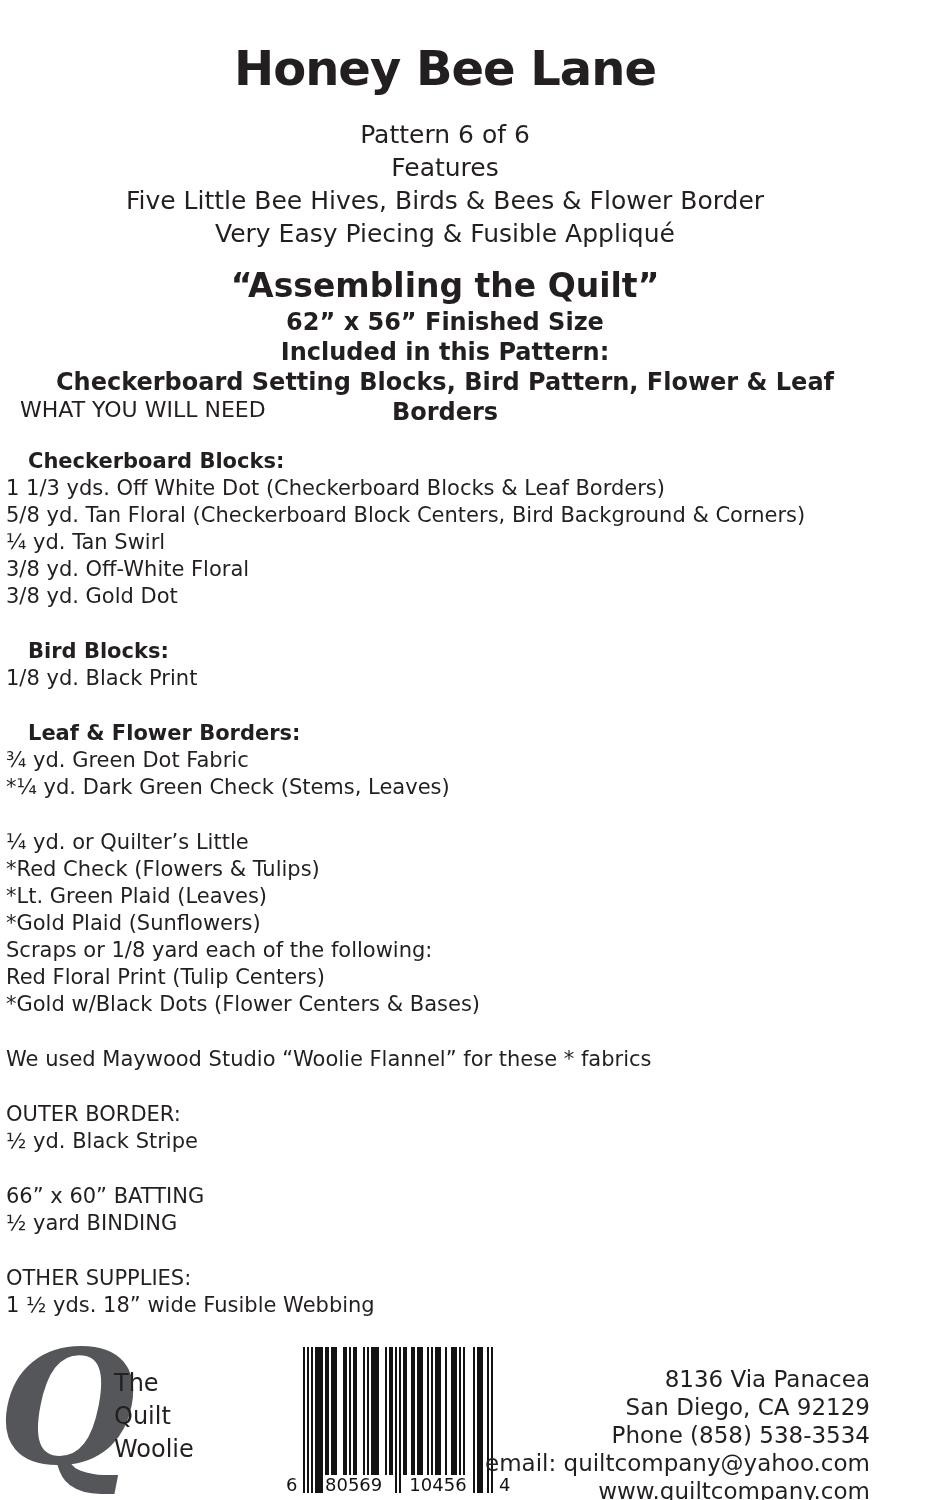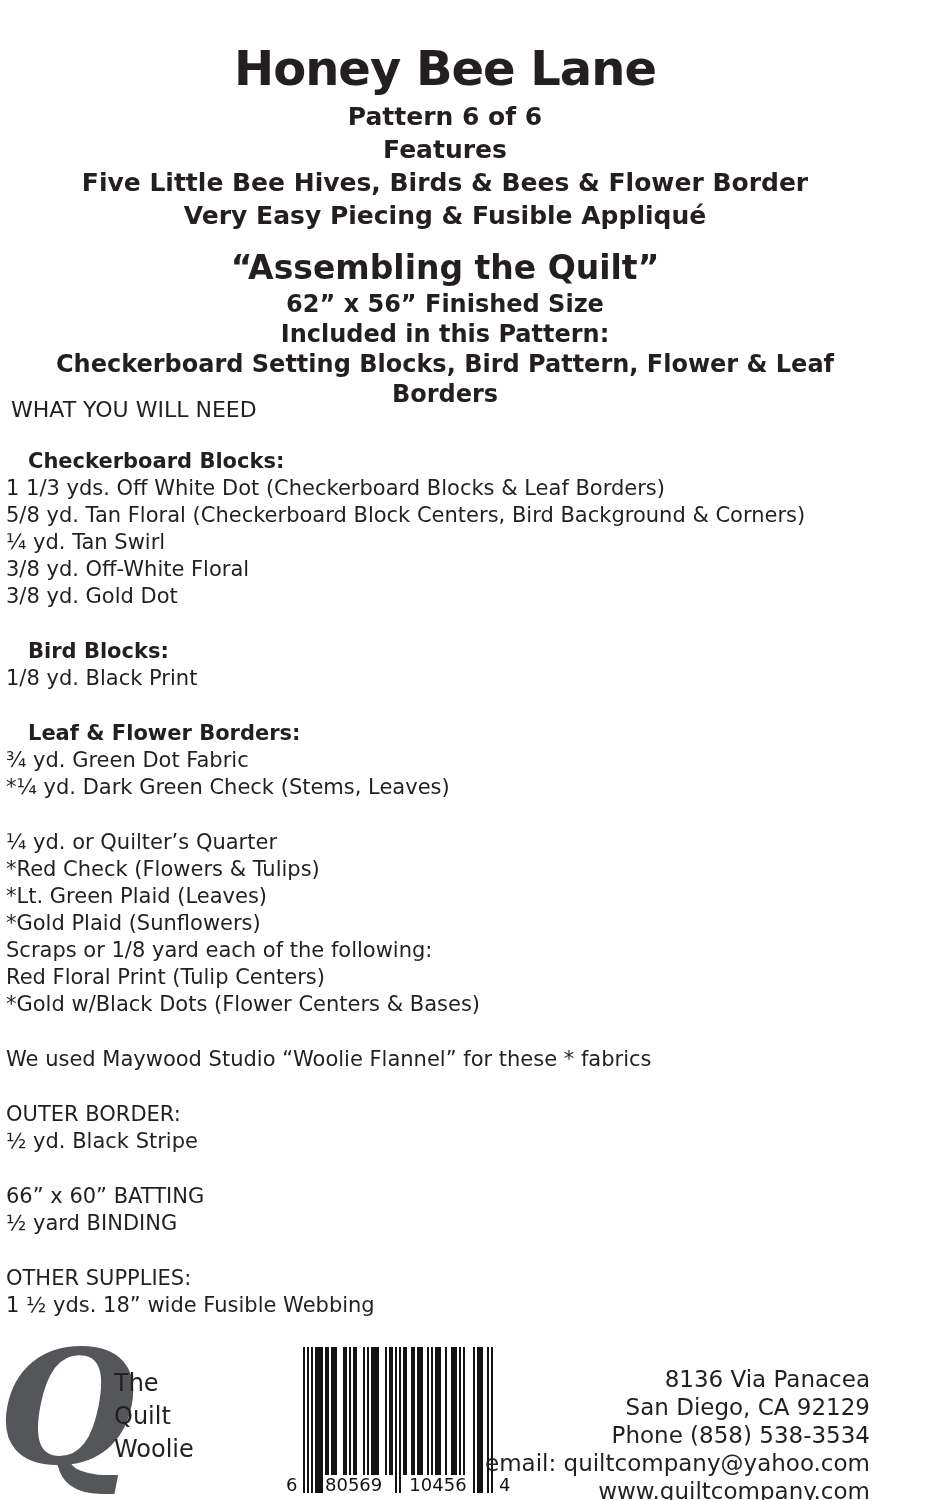--- a/index.html
+++ b/index.html
@@ -3,27 +3,27 @@
 <meta charset="utf-8">
 <style>
   html,body{margin:0;padding:0;background:#ffffff;}
   .page{
     position:relative;width:950px;height:1500px;background:#ffffff;
     font-family:"DejaVu Sans", sans-serif;color:#231f20;overflow:hidden;
   }
   
   .center-block{position:absolute;top:42px;left:0;width:890px;text-align:center;}
   .title{font-size:48px;font-weight:bold;line-height:52px;letter-spacing:-1px;}
-  .sub-block{margin-top:6px;font-weight:bold;}
+  .sub-block{margin-top:24px;}
   .sub{font-size:25px;line-height:33px;}
   .assembly-block{margin-top:14px;font-weight:bold;}
   .assembly-title{font-size:33px;line-height:43px;}
   .asub{font-size:24px;line-height:30px;}
   
-  .needs{position:absolute;top:396px;left:11px;font-size:22px;line-height:27px;}
+  .needs{position:absolute;top:396px;left:20px;font-size:22px;line-height:27px;}
   .body-block{position:absolute;top:448px;left:6px;width:936px;}
   .group{margin-bottom:28px;}
   .group div{font-size:21px;line-height:27px;white-space:nowrap;}
   .group .heading{font-weight:bold;margin-left:22px;}
   
   .footer{position:absolute;top:1345px;left:0;width:950px;height:155px;}
   .logo-q{
     position:absolute;left:-2px;top:-16px;
     font-family:"DejaVu Serif", serif;font-style:italic;font-weight:bold;
     font-size:158px;line-height:158px;color:#55565a;
@@ -80,21 +80,21 @@
       <div>1/8 yd. Black Print</div>
     </div>
 
     <div class="group">
       <div class="heading">Leaf &amp; Flower Borders:</div>
       <div>¾ yd. Green Dot Fabric</div>
       <div>*¼ yd. Dark Green Check (Stems, Leaves)</div>
     </div>
 
     <div class="group">
-      <div>¼ yd. or Quilter’s Quarter</div>
+      <div>¼ yd. or Quilter’s Little</div>
       <div>*Red Check (Flowers &amp; Tulips)</div>
       <div>*Lt. Green Plaid (Leaves)</div>
       <div>*Gold Plaid (Sunflowers)</div>
       <div>Scraps or 1/8 yard each of the following:</div>
       <div>Red Floral Print (Tulip Centers)</div>
       <div>*Gold w/Black Dots (Flower Centers &amp; Bases)</div>
     </div>
 
     <div class="group">
       <div>We used Maywood Studio “Woolie Flannel” for these * fabrics</div>

